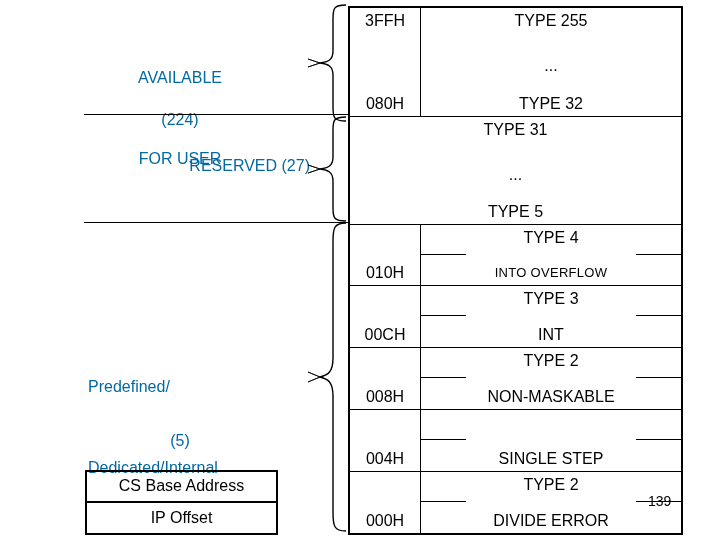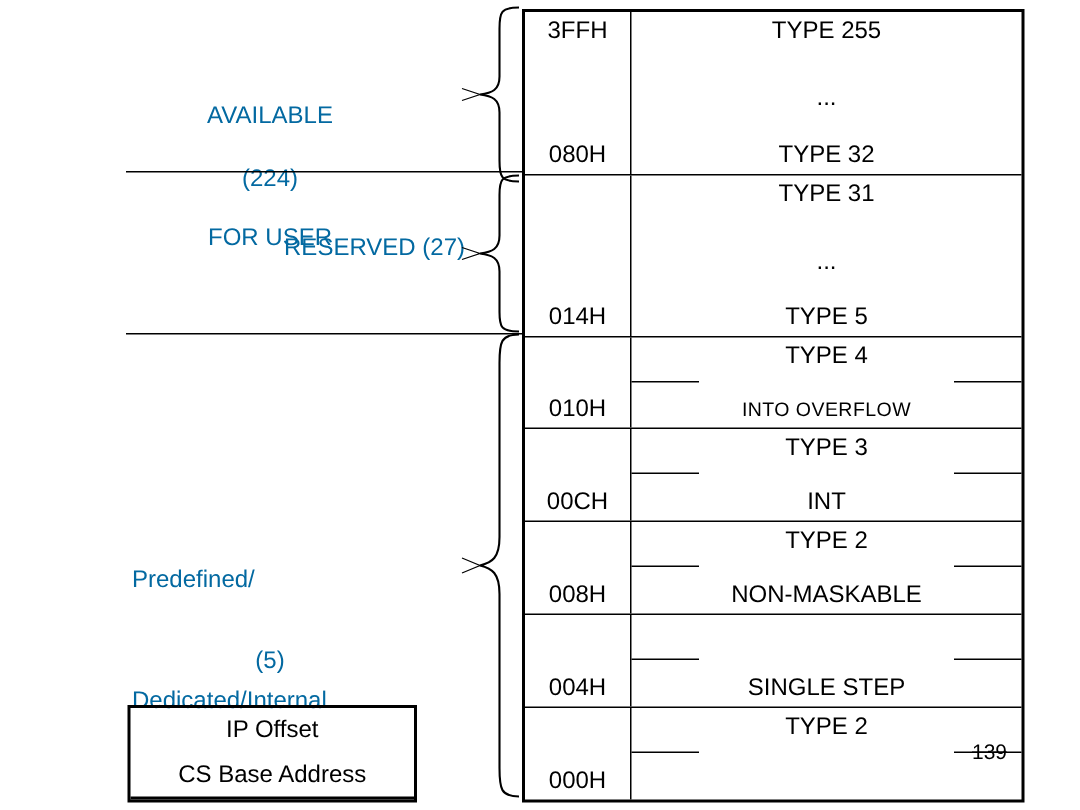--- a/index.html
+++ b/index.html
@@ -184,22 +184,22 @@
 
   <div class="left-text" id="predef-block">
     <div>Predefined/</div>
     <div>Dedicated/Internal</div>
     <div>Interrupts  Pointers</div>
   </div>
 
   <div class="left-text" id="predef-count">(5)</div>
 
   <div id="csip-box">
+    <div class="cell top">CS Base Address</div>
     <div class="cell">IP Offset</div>
-    <div class="cell top">CS Base Address</div>
   </div>
 
   <svg class="brace" width="48" height="122" viewBox="0 0 48 122" style="top:3px;">
     <path d="M46 2 C 34 2, 33 5, 33 16 L 33 48 C 33 57, 28 59, 20 60 C 28 61, 33 63, 33 72 L 33 104 C 33 115, 34 118, 46 118" fill="none" stroke="#000" stroke-width="1.4"></path>
     <path d="M20 60 L 8 56 L 20 60 L 8 64 Z" fill="#000" stroke="#000" stroke-width="0.8"></path>
   </svg>
 
   <svg class="brace" width="48" height="110" viewBox="0 0 48 110" style="top:115px;">
     <path d="M46 2 C 34 2, 33 5, 33 15 L 33 42 C 33 51, 28 53, 20 54 C 28 55, 33 57, 33 66 L 33 93 C 33 103, 34 106, 46 106" fill="none" stroke="#000" stroke-width="1.4"></path>
     <path d="M20 54 L 8 50 L 20 54 L 8 58 Z" fill="#000" stroke="#000" stroke-width="0.8"></path>
@@ -218,23 +218,20 @@
         <div class="addr-label">080H</div>
       </div>
       <div class="type-col">
         <div class="type-line top">TYPE 255</div>
         <div class="type-line" style="top:48px;">...</div>
         <div class="type-line bot">TYPE 32</div>
       </div>
     </div>
 
     <div class="ivt-row" style="height:108px;">
-      <div class="addr-col">
-        <div class="addr-label">014H</div>
-      </div>
       <div class="type-col">
         <div class="type-line top">TYPE 31</div>
         <div class="type-line" style="top:48px;">...</div>
         <div class="type-line bot">TYPE 5</div>
       </div>
     </div>
 
     <div class="ivt-row" style="height:61px;">
       <div class="addr-col">
         <div class="addr-label">010H</div>
@@ -283,20 +280,21 @@
     </div>
 
     <div class="ivt-row" style="height:61px;">
       <div class="addr-col">
         <div class="addr-label">000H</div>
       </div>
       <div class="type-col">
         <div class="type-line top">TYPE 2</div>
         <div class="stub left" style="top:29px;"></div>
         <div class="stub right" style="top:29px;"></div>
+        <div class="type-line bot">DIVIDE ERROR</div>
       </div>
     </div>
 
   </div>
 
   <div id="page-number">139</div>
 
 </div>
 
 </body></html>

